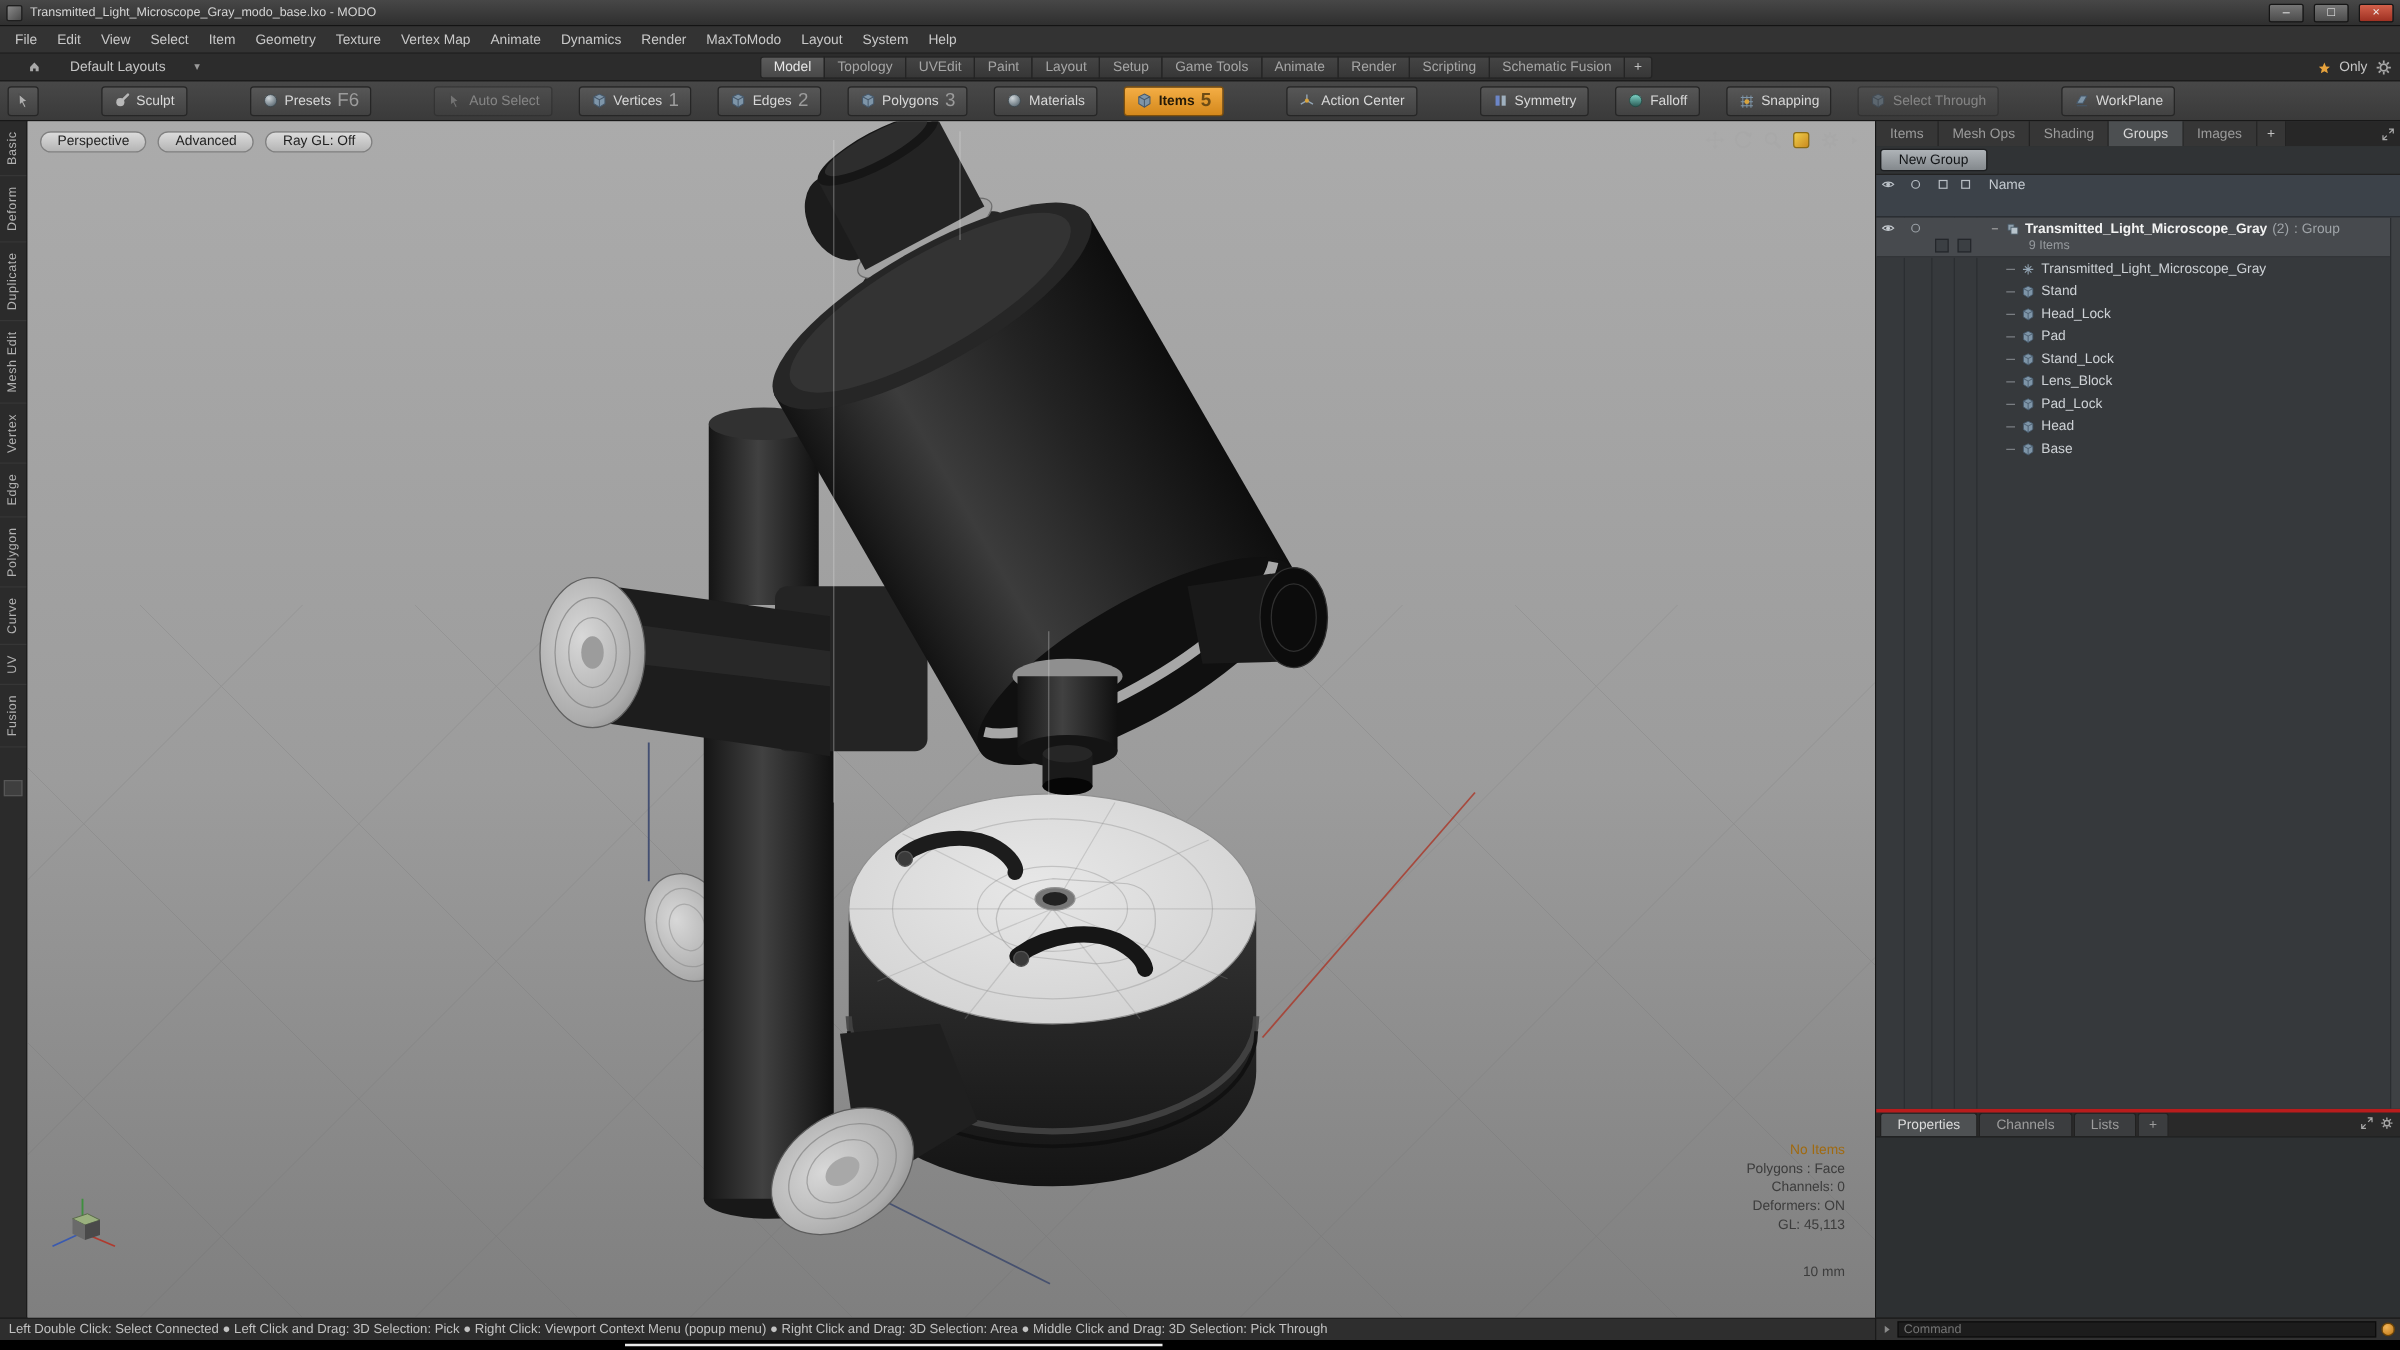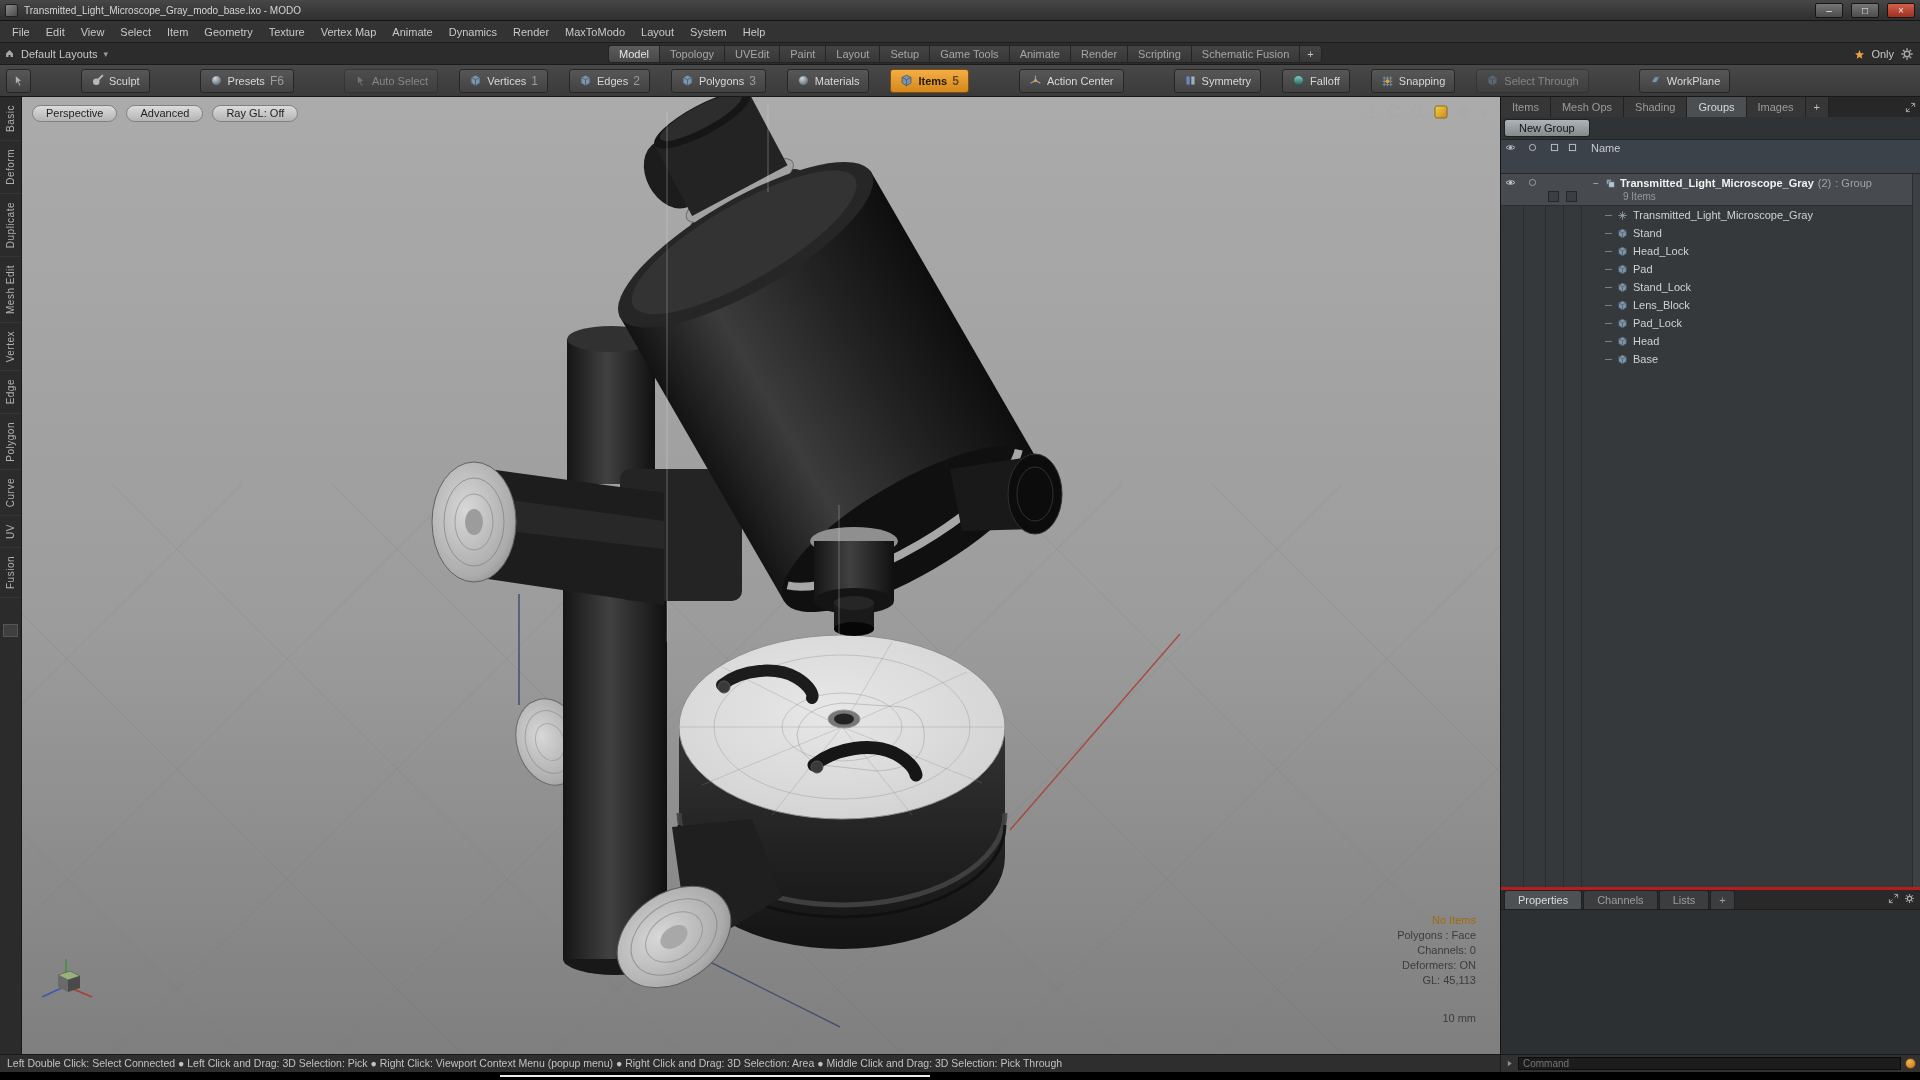--- a/index.html
+++ b/index.html
@@ -13,37 +13,37 @@
 .sp-flex{flex:1}
 .win-btn{width:28px;height:15px;border:1px solid #161616;border-radius:2px;background:linear-gradient(#767676,#4c4c4c);color:#eee;font-size:10px;line-height:13px;text-align:center;margin-left:2px}
 .win-btn.close{background:linear-gradient(#d2604a,#9e3022)}
 
 
 .menubar{height:22px;background:#333;border-bottom:1px solid #1d1d1d;display:flex;align-items:center;padding-left:4px}
 .menu-item{padding:0 8px;line-height:22px;color:#c9c9c9}
 
 
 .layoutbar{height:22px;background:#2c2c2c;border-bottom:1px solid #1c1c1c;position:relative;display:flex;align-items:center}
-.lb-left{display:flex;align-items:center;gap:6px;padding-left:4px;color:#c6c6c6}
+.lb-left{display:flex;align-items:center;gap:23px;padding-left:22px;color:#c6c6c6}
 .lb-arrow{font-size:9px;color:#9a9a9a}
 .lb-tabs{position:absolute;left:608px;top:2px;display:flex}
 .lt-tab{height:18px;line-height:17px;padding:0 10px;color:#a6a6a6;background:linear-gradient(#444,#373737);border:1px solid #242424;border-right:none;white-space:nowrap}
 .lt-tab:first-child{border-radius:3px 0 0 3px}
 .lt-tab.plus{border-right:1px solid #242424;border-radius:0 3px 3px 0;padding:0 7px;color:#c2c2c2}
 .lt-tab.active{background:linear-gradient(#5c5c5c,#484848);color:#e6e6e6}
 .lb-right{position:absolute;right:6px;top:0;height:22px;display:flex;align-items:center;gap:6px;color:#c6c6c6}
 
 
 .toolbar{height:32px;background:linear-gradient(#484848,#3a3a3a);border-bottom:1px solid #181818;display:flex;align-items:center;padding-left:6px;gap:21px}
 .tb-btn{display:inline-flex;align-items:center;gap:5px;height:24px;padding:0 9px;background:linear-gradient(#575757,#424242);border:1px solid #262626;border-radius:3px;color:#d8d8d8;white-space:nowrap}
 .tb-btn.icon-only{padding:0 5px}
 .tb-btn.disabled{opacity:.45}
 .tb-btn.active{background:linear-gradient(#f4ae45,#d4881c);border-color:#7d4f0c;color:#241a08;font-weight:bold}
 .tb-btn.active .tb-suffix{color:#6d4c15}
-.tb-suffix{font-size:12px;color:#9c9c9c}
+.tb-suffix{font-size:15px;color:#9c9c9c}
 .tb-suffix:empty{display:none}
 .sp8{width:8px;flex:none}
 
 
 .main{display:flex;height:957px}
 .left-strip{width:22px;background:#2b2b2b;border-right:1px solid #191919;display:flex;flex-direction:column;align-items:center}
 .v-tab{width:100%;border-bottom:1px solid #363636;display:flex;justify-content:center;padding:8px 0}
 .v-tab span{writing-mode:vertical-rl;transform:rotate(180deg);font-size:10px;color:#b2b2b2;letter-spacing:.5px}
 .v-handle{width:15px;height:13px;background:#3f3f3f;border:1px solid #565656;margin-top:26px;flex:none}
 

